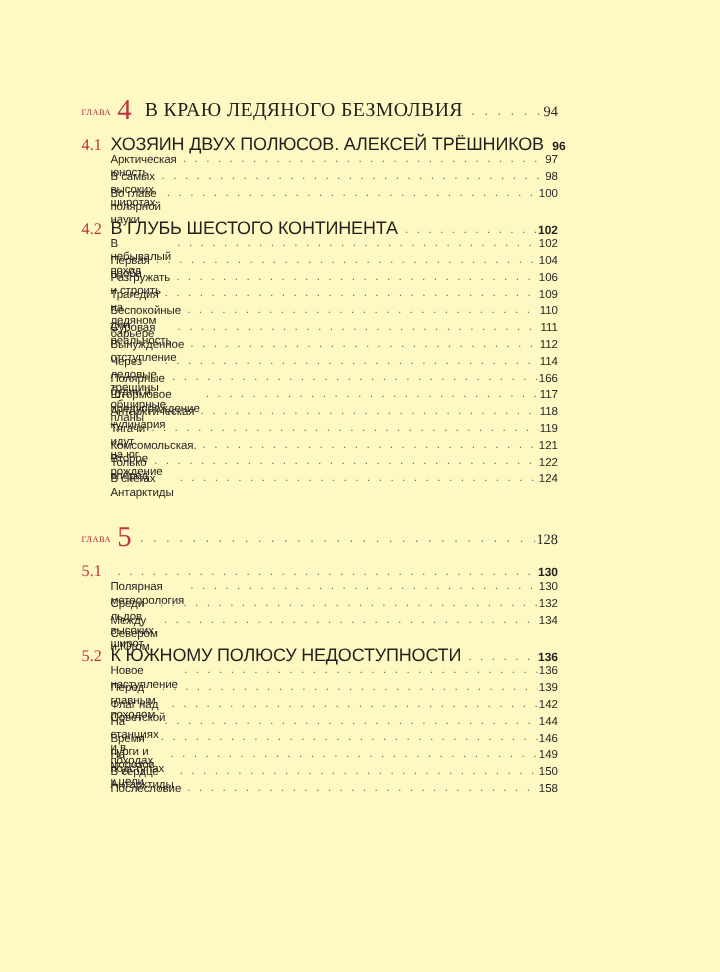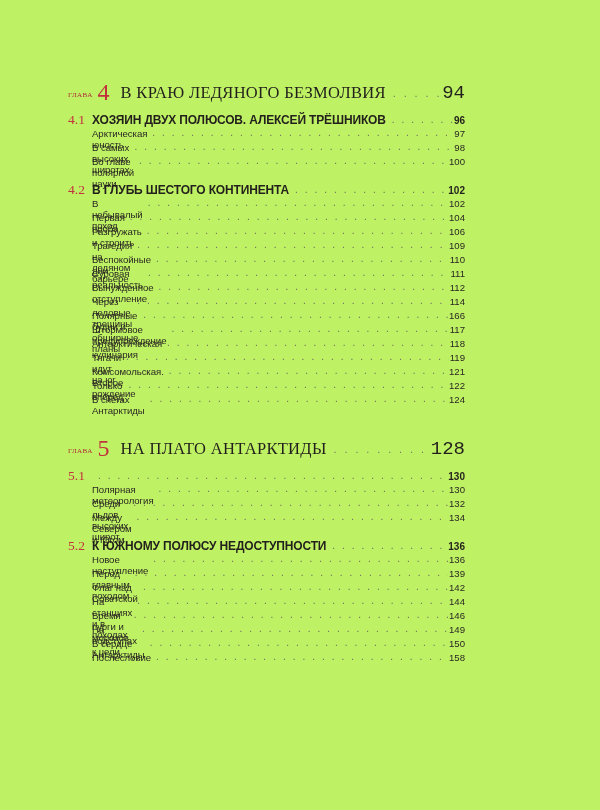--- a/index.html
+++ b/index.html
@@ -13,21 +13,21 @@
     font-family: "Liberation Sans", sans-serif;
     color: #231f1c;
     overflow: hidden;
   }
 
   #toc-page {
     position: absolute;
     left: 0; top: 0;
     width: 600px;
     height: 810px;
-    background: #bef264;
+    background: #fef9c3;
     padding: 78px 135px 0 68px;
   }
 
   .chapter-block { margin-bottom: 26px; }
   .chapter-block:last-child { margin-bottom: 0; }
 
   
   .row {
     display: flex;
     align-items: baseline;
@@ -86,41 +86,41 @@
     color: #231f1c;
     margin-left: 11px;
   }
   .chap-row .leader {
     letter-spacing: 2.4px;
     font-size: 11px;
     color: #777570;
     margin-left: 7px;
   }
   .chap-row .pagenum {
-    font-family: Liberation Mono, monospace;
-    font-size: 19px;
+    font-family: Liberation Serif, serif;
+    font-size: 12px;
     color: #231f1c;
   }
 
   
   .sec-row {
     height: 16px;
     margin-top: 12px;
   }
   .sec-num {
     font-family: "Liberation Serif", serif;
     font-size: 13.5px;
     color: #c2323d;
     width: 24px;
     flex: 0 0 24px;
   }
   .sec-title {
     font-family: "Liberation Sans", sans-serif;
-    font-weight: bold;
-    font-size: 12px;
+    font-weight: normal;
+    font-size: 15px;
     letter-spacing: -0.15px;
     color: #231f1c;
   }
   .sec-row .leader {
     font-size: 10px;
     letter-spacing: 2.1px;
     margin-left: 6px;
   }
   .sec-row .pagenum {
     font-family: "Liberation Sans", sans-serif;
@@ -269,21 +269,20 @@
           <span class="sub-title">В снегах Антарктиды</span>
           <span class="leader">. . . . . . . . . . . . . . . . . . . . . . . . . . . . . . . . . . . . . . . . . . . . . . . . . . . . . . . . . . . . . . . . . . . . . . . . . . . . . . . . . . . . . . . . . . . . . . . . . . . . . . . . . . . . . . . . . . . . . . . </span>
           <span class="pagenum">124</span>
         </div>
       </div>
       <div class="chapter-block">
         <div class="row chap-row">
           <span class="label-wrap">
             <span class="chap-kicker">глава</span>
             <span class="chap-num">5</span>
-            <span class="chap-title">НА ПЛАТО АНТАРКТИДЫ</span>
           </span>
           <span class="leader">. . . . . . . . . . . . . . . . . . . . . . . . . . . . . . . . . . . . . . . . . . . . . . . . . . . . . . . . . . . . . . . . . . . . . . . . . . . . . . . . . . . . . . . . . . . . . . . . . . . . . . . . . . . . . . . . . . . . . . . </span>
           <span class="pagenum">128</span>
         </div>
         <div class="row sec-row">
           <span class="label-wrap">
             <span class="sec-num">5.1</span>
           </span>
           <span class="leader">. . . . . . . . . . . . . . . . . . . . . . . . . . . . . . . . . . . . . . . . . . . . . . . . . . . . . . . . . . . . . . . . . . . . . . . . . . . . . . . . . . . . . . . . . . . . . . . . . . . . . . . . . . . . . . . . . . . . . . . </span>
           <span class="pagenum">130</span>

